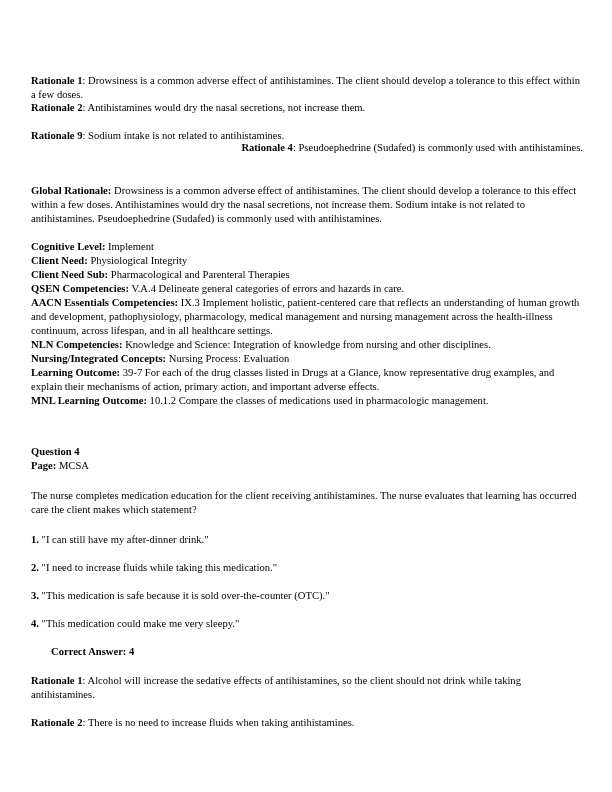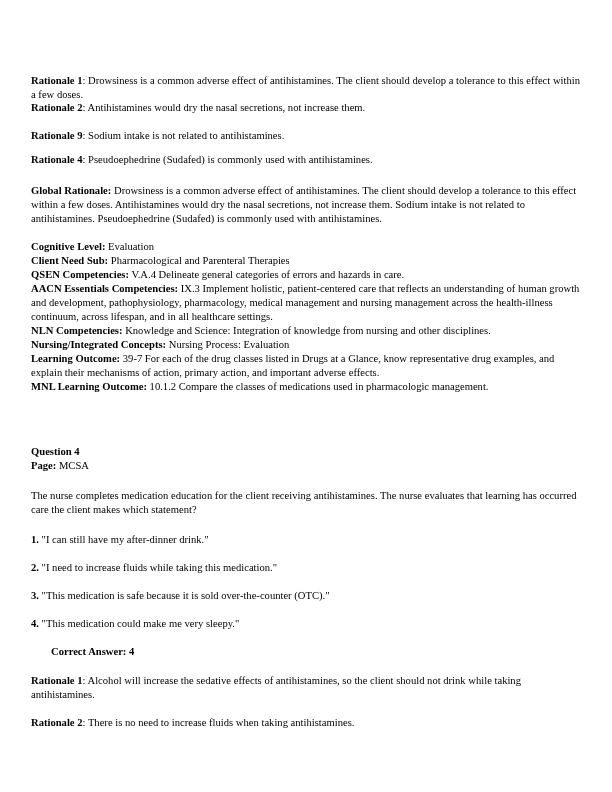--- a/index.html
+++ b/index.html
@@ -20,30 +20,31 @@
 
   <div class="block" style="top:15px;">
     <p><b>Rationale 1</b><span>: Drowsiness is a common adverse effect of antihistamines. The client should develop a tolerance to this effect within a few doses.</span></p>
   </div>
   <div class="block" style="top:42px;">
     <p><b>Rationale 2</b><span>: Antihistamines would dry the nasal secretions, not increase them.</span></p>
   </div>
   <div class="block" style="top:70px;">
     <p><b>Rationale 9</b><span>: Sodium intake is not related to antihistamines.</span></p>
   </div>
-  <div class="block" style="top:94px;">
+  <div class="block" style="top:82px;text-align:right;">
     <p><b>Rationale 4</b><span>: Pseudoephedrine (Sudafed) is commonly used with antihistamines.</span></p>
   </div>
 
   <div class="block" style="top:125px;">
     <p><b>Global Rationale:</b><span> Drowsiness is a common adverse effect of antihistamines. The client should develop a tolerance to this effect within a few doses. Antihistamines would dry the nasal secretions, not increase them. Sodium intake is not related to antihistamines. Pseudoephedrine (Sudafed) is commonly used with antihistamines.</span></p>
   </div>
 
   <div class="block" style="top:181px;">
-    <p><b>Cognitive Level:</b><span> Evaluation</span></p>
+    <p><b>Cognitive Level:</b><span> Implement</span></p>
+    <p><b>Client Need:</b><span> Physiological Integrity</span></p>
     <p><b>Client Need Sub:</b><span> Pharmacological and Parenteral Therapies</span></p>
     <p><b>QSEN Competencies:</b><span> V.A.4 Delineate general categories of errors and hazards in care.</span></p>
     <p><b>AACN Essentials Competencies:</b><span> IX.3 Implement holistic, patient-centered care that reflects an understanding of human growth and development, pathophysiology, pharmacology, medical management and nursing management across the health-illness continuum, across lifespan, and in all healthcare settings.</span></p>
     <p><b>NLN Competencies:</b><span> Knowledge and Science: Integration of knowledge from nursing and other disciplines.</span></p>
     <p><b>Nursing/Integrated Concepts:</b><span> Nursing Process: Evaluation</span></p>
     <p><b>Learning Outcome:</b><span> 39-7 For each of the drug classes listed in Drugs at a Glance, know representative drug examples, and explain their mechanisms of action, primary action, and important adverse effects.</span></p>
     <p><b>MNL Learning Outcome:</b><span> 10.1.2 Compare the classes of medications used in pharmacologic management.</span></p>
   </div>
 
   <div class="block" style="top:386px;">

